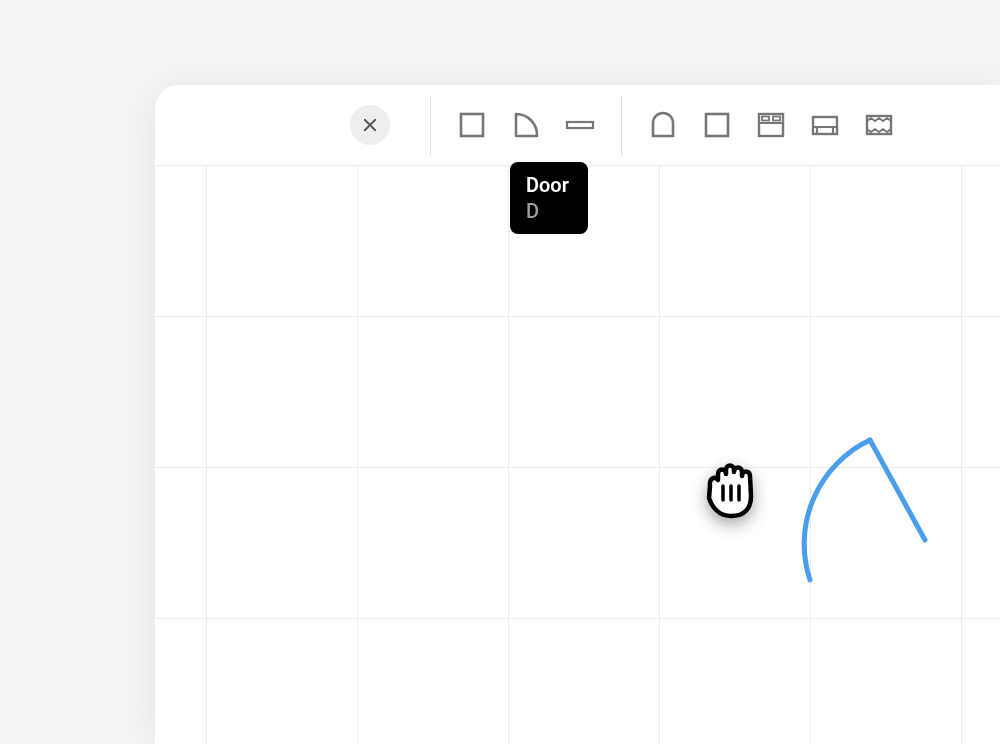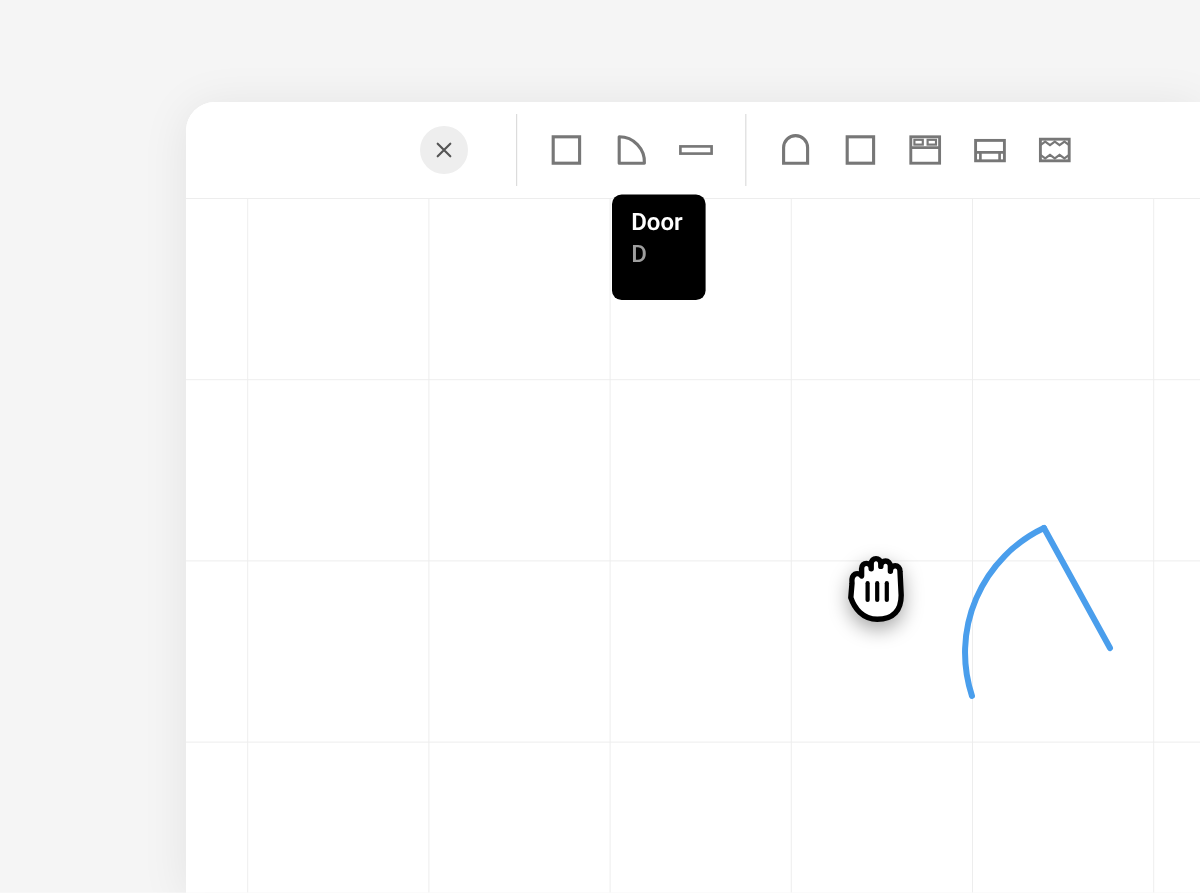--- a/index.html
+++ b/index.html
@@ -62,21 +62,21 @@
       margin: 0 4px;
       border-radius: 8px;
     }
     .tool-btn svg { width: 32px; height: 32px; }
     .tooltip {
       position: absolute;
       left: 510px;
       top: 162px;
       background: #000000;
       color: #ffffff;
-      padding: 10px 16px 26px 16px;
+      padding: 10px 16px 10px 16px;
       border-radius: 8px;
       font-size: 20px;
       line-height: 1.3;
       z-index: 100;
       min-width: 78px;
     }
     .tooltip .title { font-weight: 600; display:block; }
     .tooltip .shortcut { color: #9e9e9e; font-weight: 500; display:block; }
     .canvas-area {
       position: absolute;

